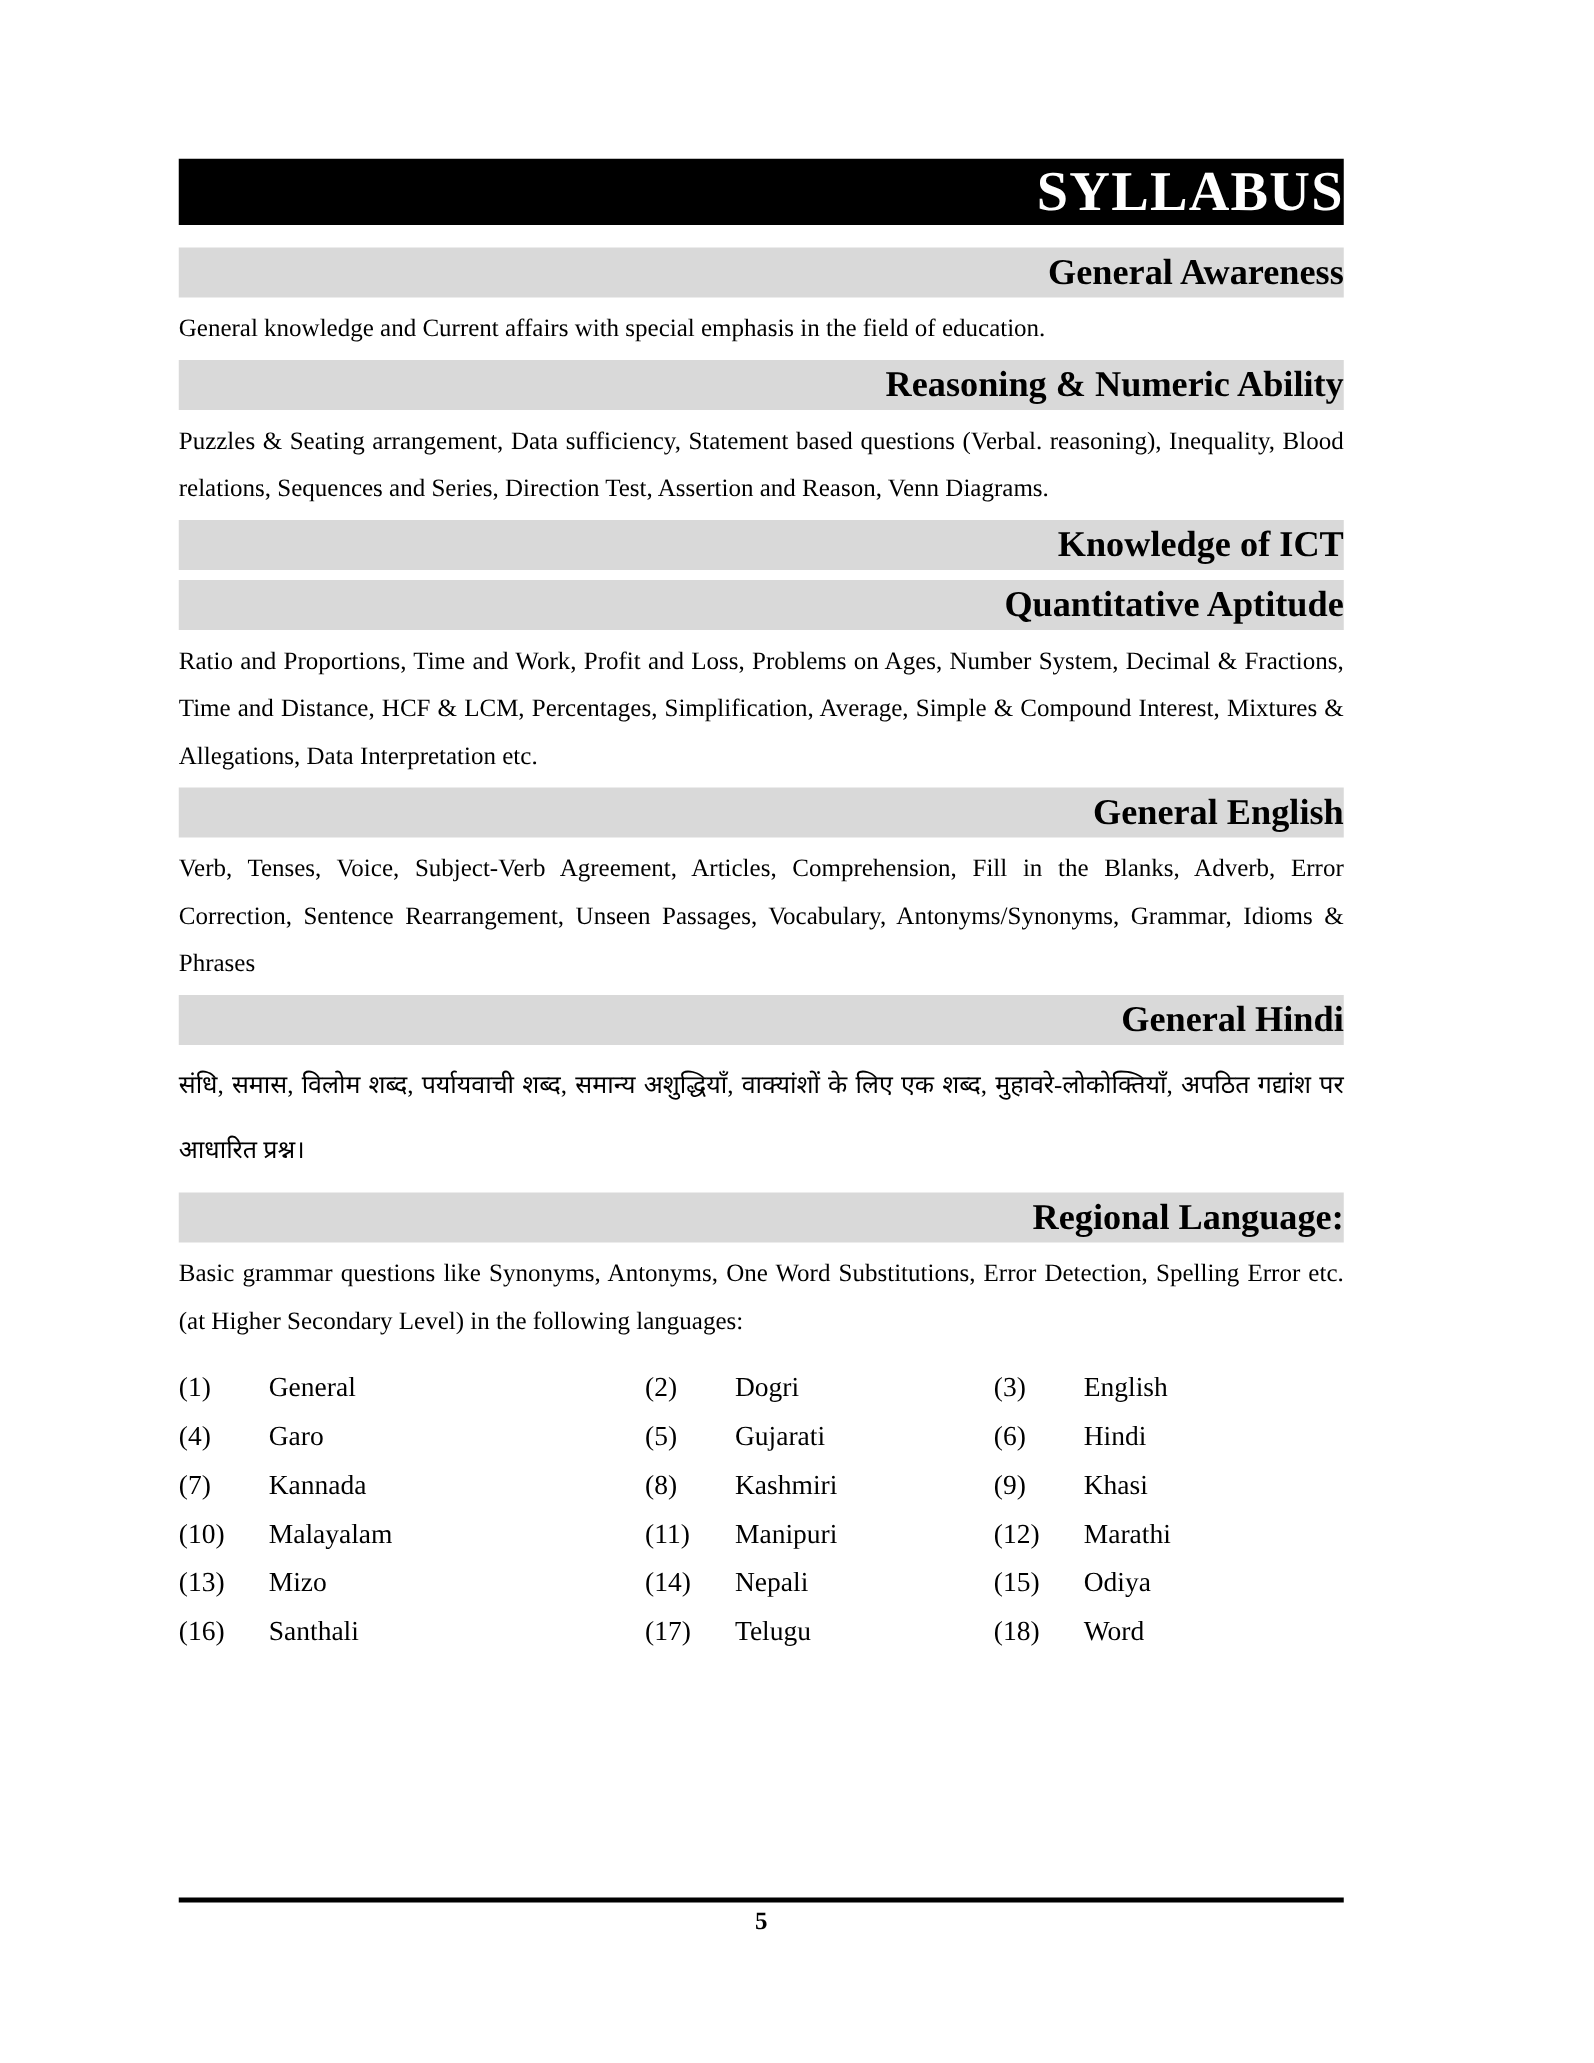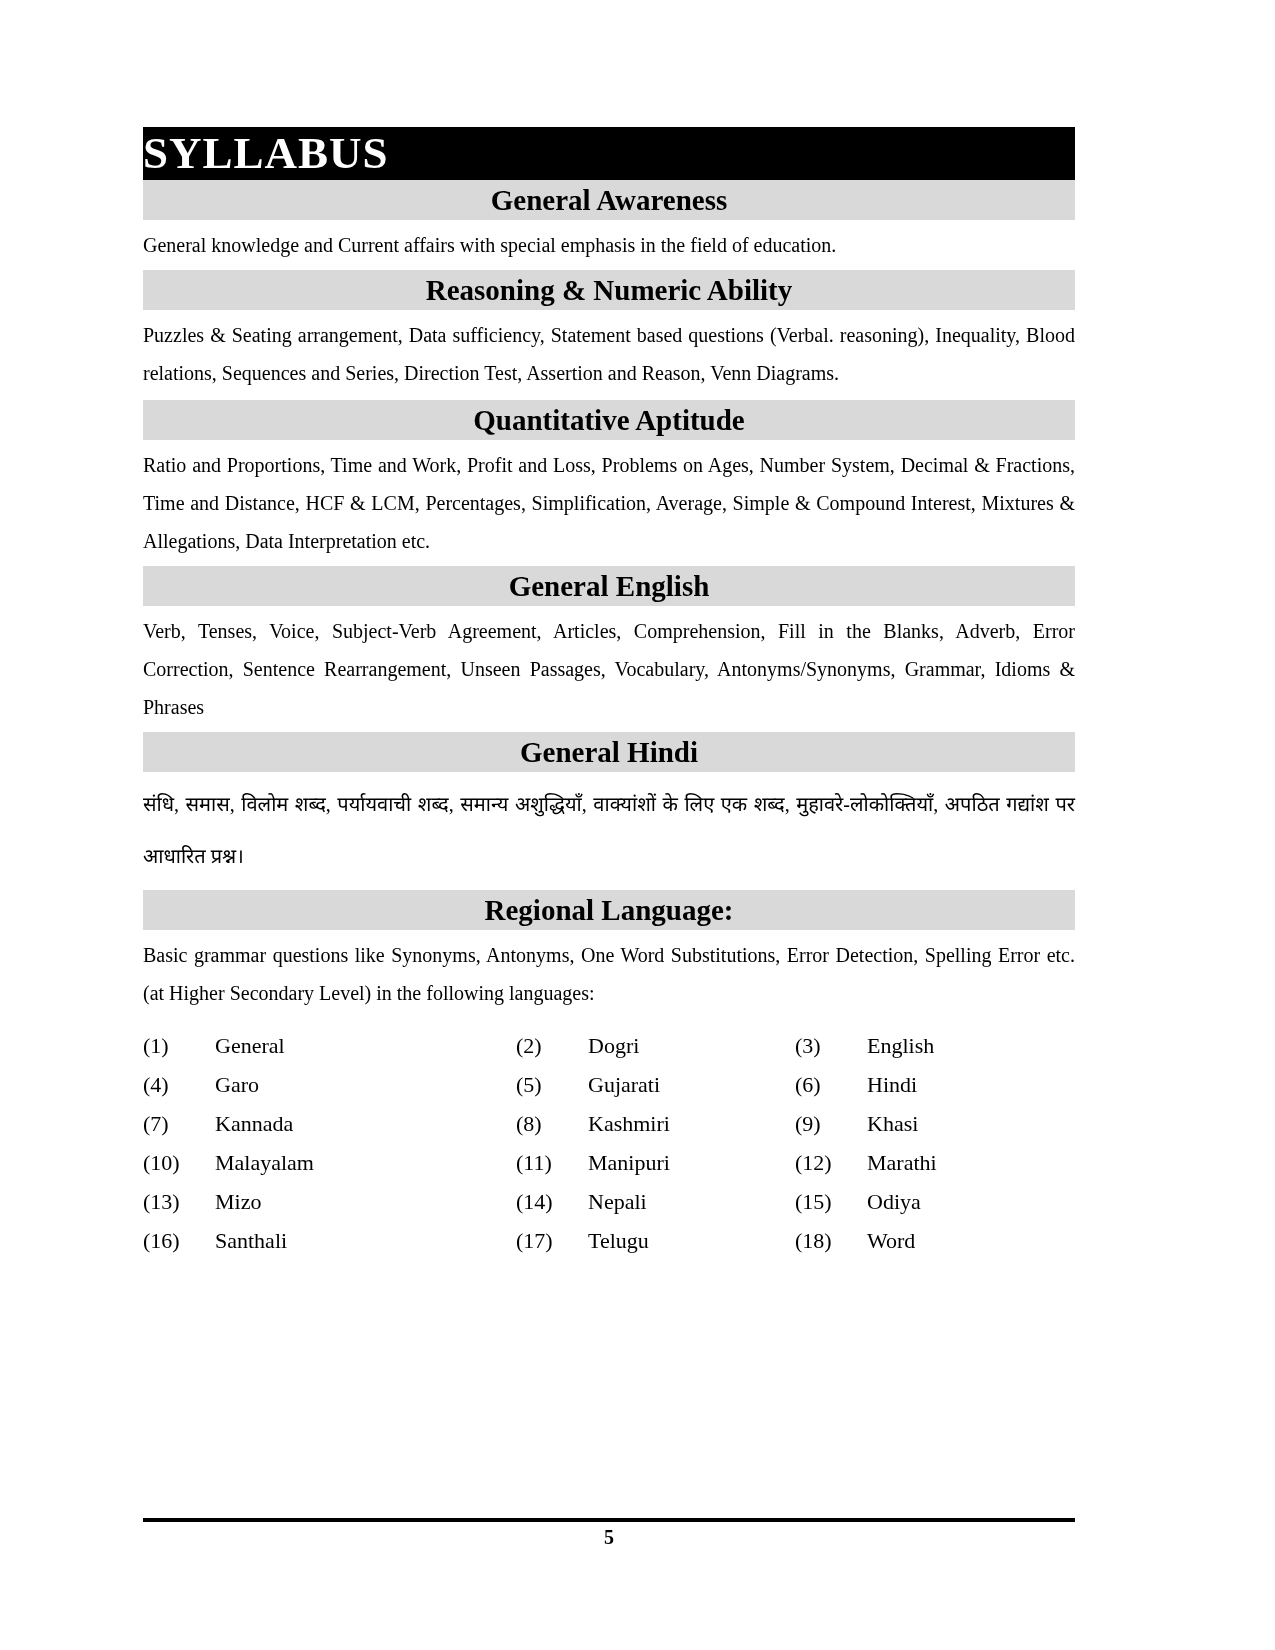--- a/index.html
+++ b/index.html
@@ -22,28 +22,29 @@
     top: 127px;
     width: 932px;
   }
   .banner {
     height: 53px;
     background: #000000;
     color: #ffffff;
     font-size: 45px;
     font-weight: bold;
     line-height: 52px;
-    text-align: left;
+    text-align: right;
     letter-spacing: 1px;
+    margin-bottom: 18px;
     font-family: Liberation Serif, serif;
   }
   .bar {
     height: 40px;
     background: #d9d9d9;
-    text-align: center;
+    text-align: right;
     font-weight: bold;
     font-size: 29px;
     line-height: 40px;
     margin-bottom: 6px;
   }
   .para {
     font-size: 20px;
     line-height: 38px;
     text-align: justify;
     margin: 0 0 6px 0;
@@ -98,20 +99,23 @@
     </section>
 
     <section>
       <div class="bar">
         <span>Reasoning &amp; Numeric Ability</span>
       </div>
       <p class="para">Puzzles &amp; Seating arrangement, Data sufficiency, Statement based questions (Verbal. reasoning), Inequality, Blood relations, Sequences and Series, Direction Test, Assertion and Reason, Venn Diagrams.</p>
     </section>
 
     <section>
+      <div class="bar">
+        <span>Knowledge of ICT</span>
+      </div>
     </section>
 
     <section class="sec-quant">
       <div class="bar">
         <span>Quantitative Aptitude</span>
       </div>
       <p class="para">Ratio and Proportions, Time and Work, Profit and Loss, Problems on Ages, Number System, Decimal &amp; Fractions, Time and Distance, HCF &amp; LCM, Percentages, Simplification, Average, Simple &amp; Compound Interest, Mixtures &amp; Allegations, Data Interpretation etc.</p>
     </section>
 
     <section>

